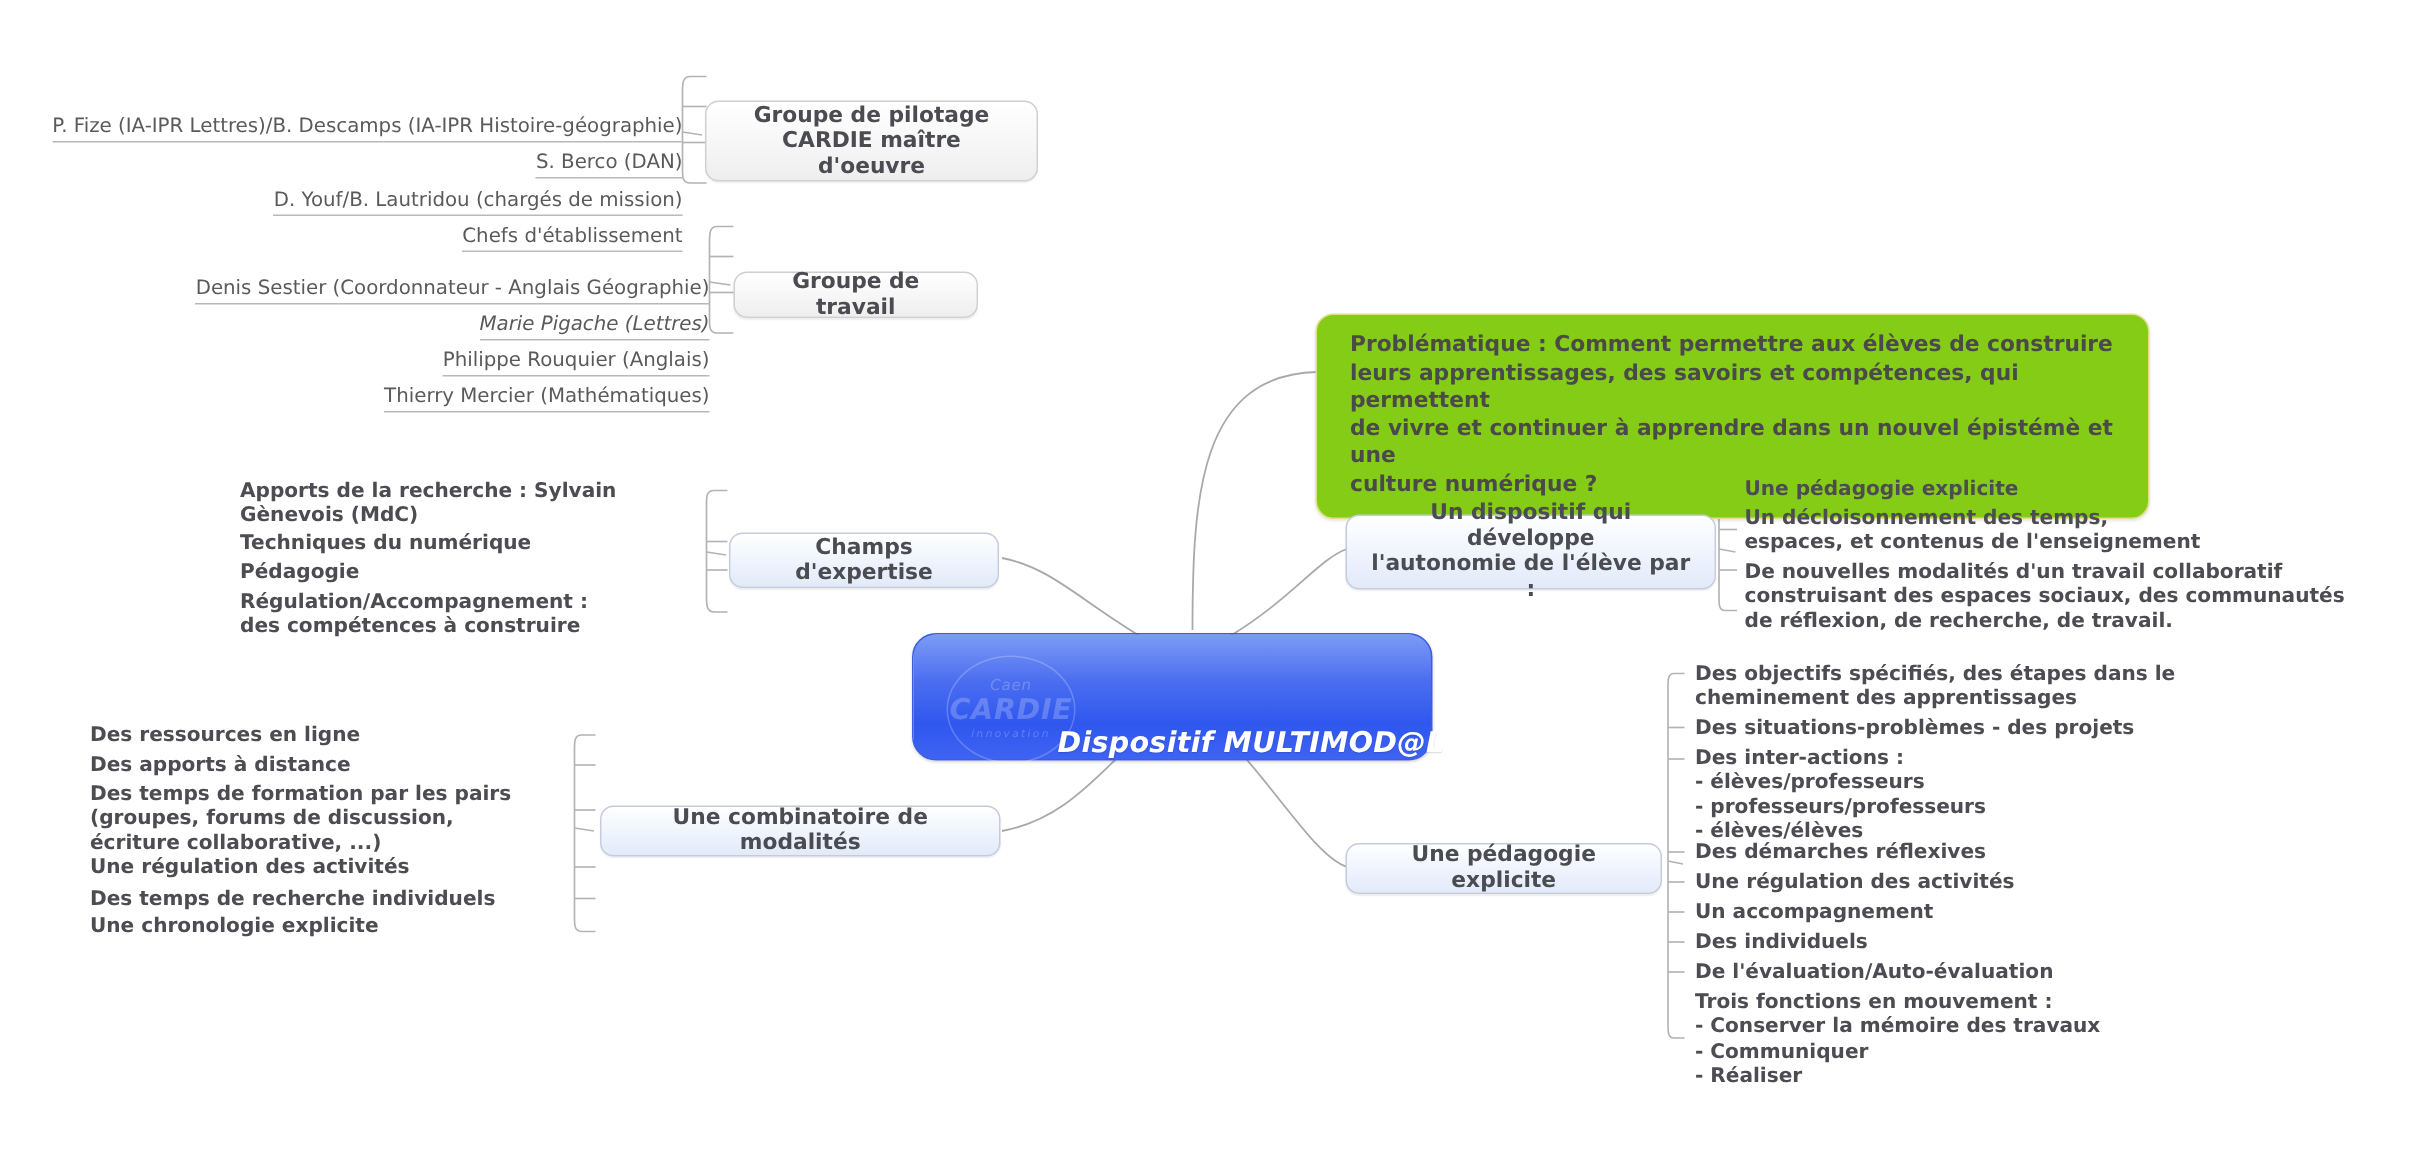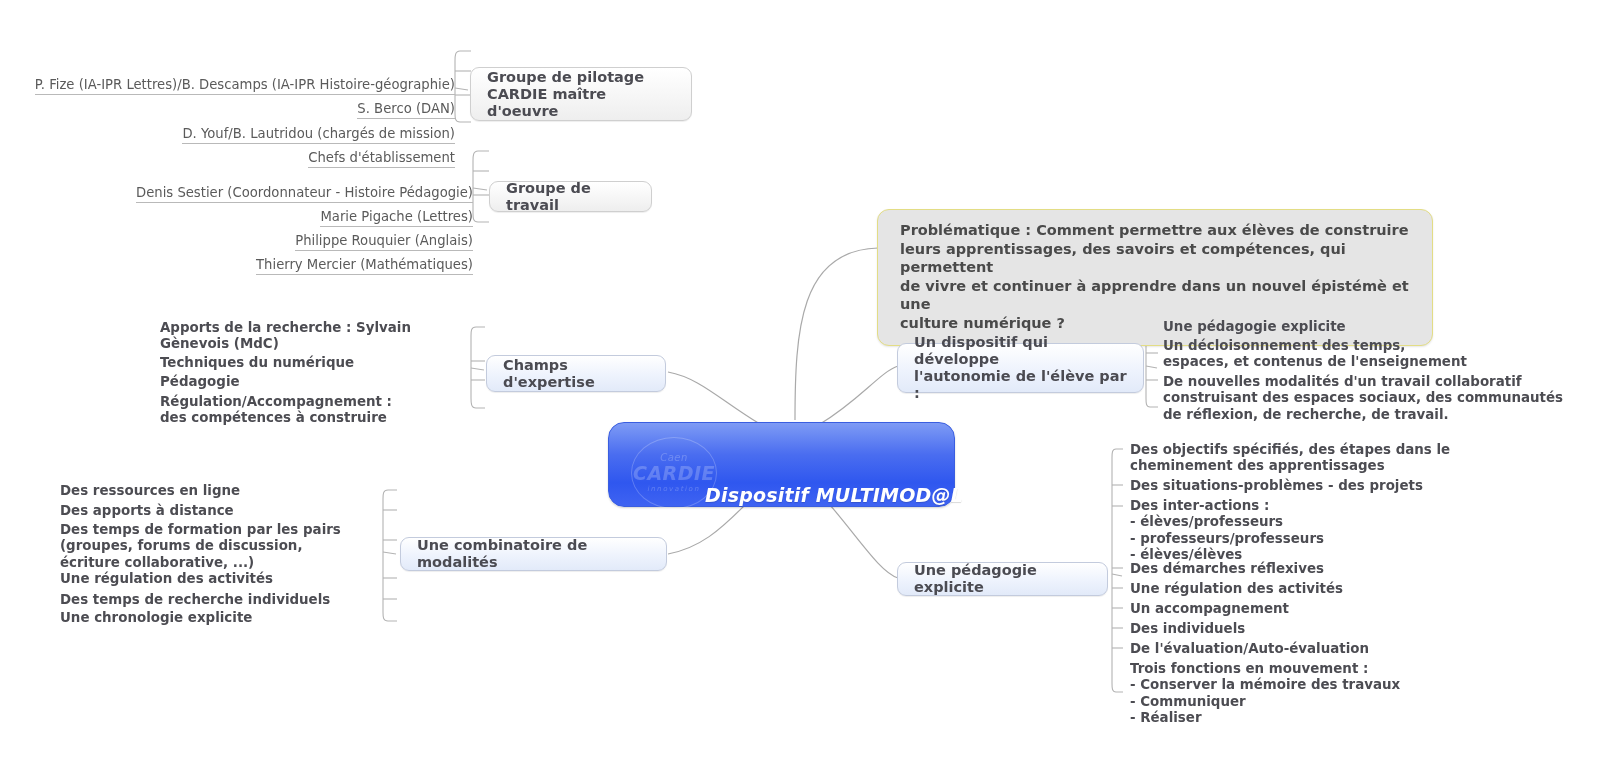--- a/index.html
+++ b/index.html
@@ -35,24 +35,24 @@
   .cardie-logo .l3{font-size:7px;letter-spacing:1.6px;line-height:10px;}
 
   .branch{
     border-radius:9px;border:1px solid #c8ccd6;
     padding:9px 16px;display:flex;align-items:center;justify-content:center;
     font-weight:bold;font-size:14.5px;color:#4b4b52;line-height:17px;
     box-shadow:0 1px 1px rgba(0,0,0,.07);
   }
   .branch.blue{background:linear-gradient(180deg,#ffffff 0%,#eef3fd 55%,#e2eaf9 100%);border-color:#c3cbdd;}
   .branch.gray{background:linear-gradient(180deg,#ffffff 0%,#f6f6f6 55%,#eeeeee 100%);border-color:#cfcfcf;}
-  .branch .lines{white-space:pre-line;}
+  .branch .lines{text-align:center;white-space:pre-line;}
 
   .problem{
-    background:#e5e5e5;border:1px solid #e3dd85;border-radius:12px;
+    background:#84cc16;border:1px solid #e3dd85;border-radius:12px;
     padding:11px 14px 12px 22px;
     font-weight:bold;font-size:14.5px;line-height:18.6px;color:#4a4a4a;
     box-shadow:0 1px 2px rgba(0,0,0,.10);white-space:pre-line;
   }
 
   
   .leaf{position:absolute;box-sizing:border-box;}
   .leaf .txt{white-space:pre-line;}
 
   
@@ -168,23 +168,23 @@
     <span class="txt">Chefs d'établissement</span>
   </div>
   <div class="leaf plain" style="left:0px;top:85px;width:455px;text-align:right;">
     <span class="txt">D. Youf/B. Lautridou (chargés de mission)</span>
   </div>
 
   <div class="node branch gray" style="left:489px;top:181px;width:163px;height:31px;">
     <div class="lines">Groupe de travail</div>
   </div>
   <div class="leaf plain" style="left:0px;top:144px;width:473px;text-align:right;">
-    <span class="txt">Denis Sestier (Coordonnateur - Histoire Pédagogie)</span>
-  </div>
-  <div class="leaf plain" style="left:0px;top:168px;width:473px;text-align:right;">
+    <span class="txt">Denis Sestier (Coordonnateur - Anglais Géographie)</span>
+  </div>
+  <div class="leaf plain" style="left:0px;top:168px;width:473px;text-align:right;font-style:italic;">
     <span class="txt">Marie Pigache (Lettres)</span>
   </div>
   <div class="leaf plain" style="left:0px;top:192px;width:473px;text-align:right;">
     <span class="txt">Philippe Rouquier (Anglais)</span>
   </div>
   <div class="leaf plain" style="left:0px;top:216px;width:473px;text-align:right;">
     <span class="txt">Thierry Mercier (Mathématiques)</span>
   </div>
 
   <div class="node branch blue" style="left:486px;top:355px;width:180px;height:37px;">
@@ -223,21 +223,21 @@
     <div class="txt">Une régulation des activités</div>
   </div>
   <div class="leaf bold right" style="left:60px;top:592px;width:318px;">
     <div class="txt">Des temps de recherche individuels</div>
   </div>
   <div class="leaf bold right" style="left:60px;top:610px;width:318px;">
     <div class="txt">Une chronologie explicite</div>
   </div>
 
   <div class="node branch blue" style="left:897px;top:343px;width:247px;height:50px;">
-    <div class="lines" style="text-align:left;">Un dispositif qui développe
+    <div class="lines" style="text-align:center;">Un dispositif qui développe
 l'autonomie de l'élève par :</div>
   </div>
   <div class="leaf bold left" style="left:1163px;top:319px;width:420px;">
     <div class="txt">Une pédagogie explicite</div>
   </div>
   <div class="leaf bold left" style="left:1163px;top:338px;width:420px;">
     <div class="txt">Un décloisonnement des temps,
 espaces, et contenus de l'enseignement</div>
   </div>
   <div class="leaf bold left" style="left:1163px;top:374px;width:440px;">

